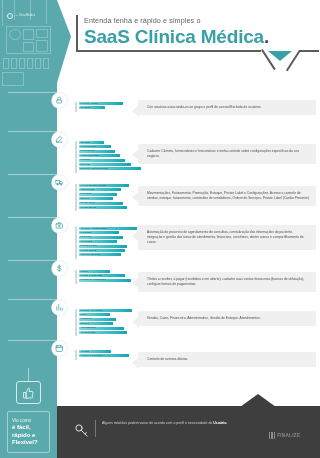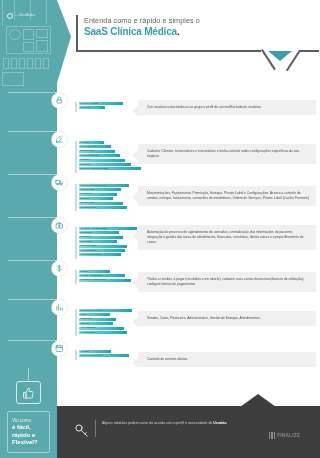--- a/index.html
+++ b/index.html
@@ -30,21 +30,21 @@
   .rail-arrow {
     position:absolute; left:57px; top:0; width:14px; height:83px;
     background:#5aa9ad;
     clip-path: polygon(0 0, 0 83px, 100% 44%);
   }
 
   
   .header { position:absolute; left:71px; top:0; width:249px; height:83px; background:#fff; }
   .hdr-bar { position:absolute; left:5px; top:15px; width:2px; height:35px; background:#5c5c5c; }
   .hdr-sub { position:absolute; left:13px; top:16px; font-size:7.2px; color:#5f5f5f; letter-spacing:.1px; }
-  .hdr-title { position:absolute; left:13px; top:26px; font-size:10px; font-weight:bold;
+  .hdr-title { position:absolute; left:13px; top:26px; font-size:19px; font-weight:bold;
     color:#3aa0a8; letter-spacing:-.2px; }
   .hdr-title .dot { color:#4a4a4a; }
   .hdr-chev-inner {
     position:absolute; left:197px; top:51px; width:24px; height:10px;
     background:#3aa0a8;
     clip-path: polygon(0 0, 100% 0, 50% 100%);
   }
   .hdr-rule2 { position:absolute; left:5px; top:50px; width:243px; height:2px; background:#5c5c5c;
     clip-path: polygon(0 0, 185px 0, 185px 100%, 0 100%, 0 0); }
   .hdr-rule3 { position:absolute; left:228px; top:50px; width:20px; height:2px; background:#5c5c5c; }
@@ -166,21 +166,21 @@
 
     <div class="logo-chip">
       <span class="logo-dot"></span>
       <span class="logo-txt">— ClearMédica</span>
     </div>
   </div>
   <div class="rail-arrow"></div>
 
   <div class="header">
     <div class="hdr-bar"></div>
-    <div class="hdr-sub">Entenda como e rápido e simples o</div>
+    <div class="hdr-sub">Entenda tenha e rápido e simples o</div>
     <div class="hdr-title"><span>SaaS Clínica Médica</span><span class="dot">.</span></div>
     <div class="hdr-rule2"></div>
     <div class="hdr-rule3"></div>
     <div class="hdr-v1"></div>
     <div class="hdr-v2"></div>
     <div class="hdr-chev-inner"></div>
   </div>
 
   <div id="rows">
       <div class="row">

